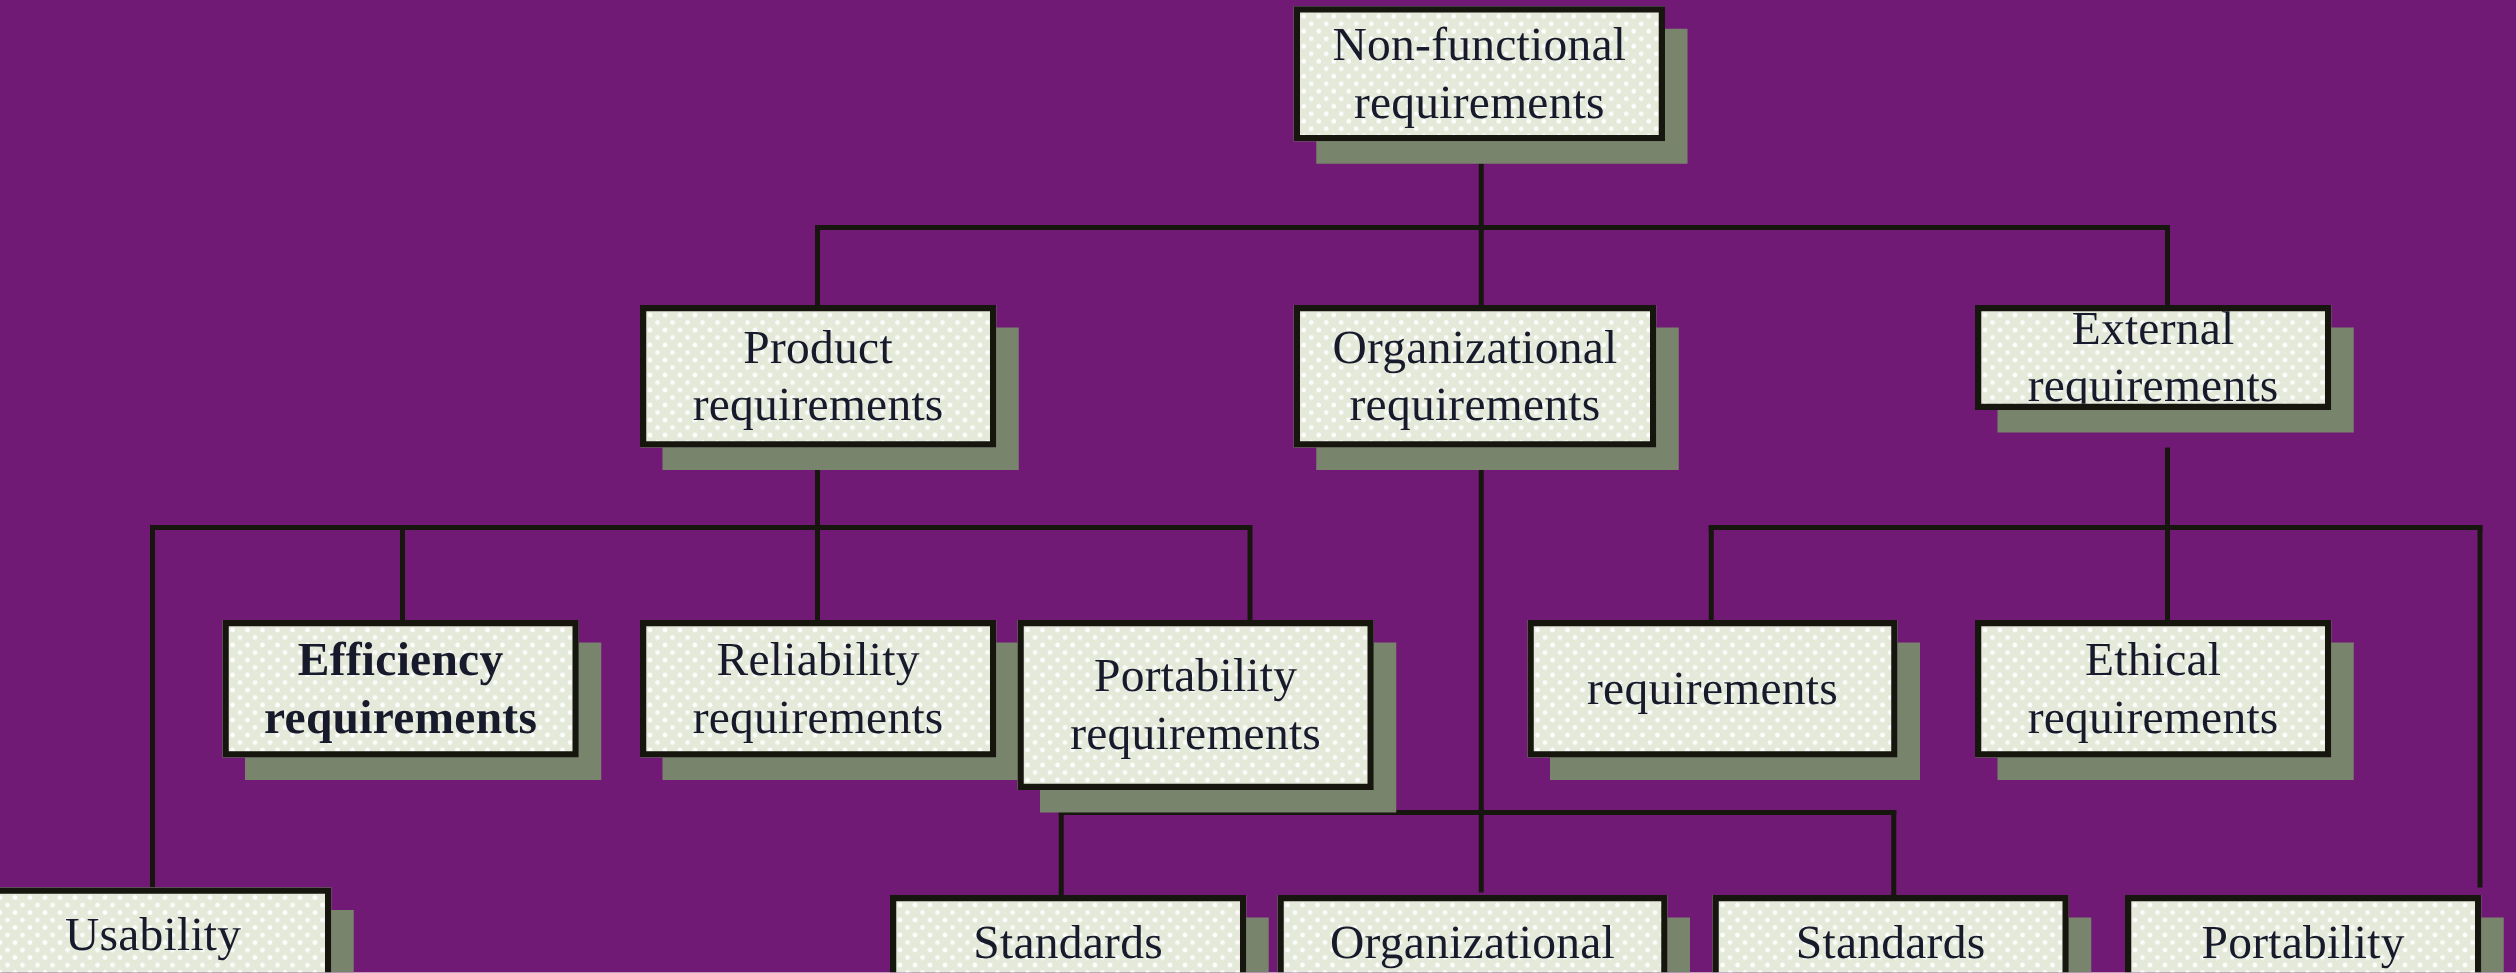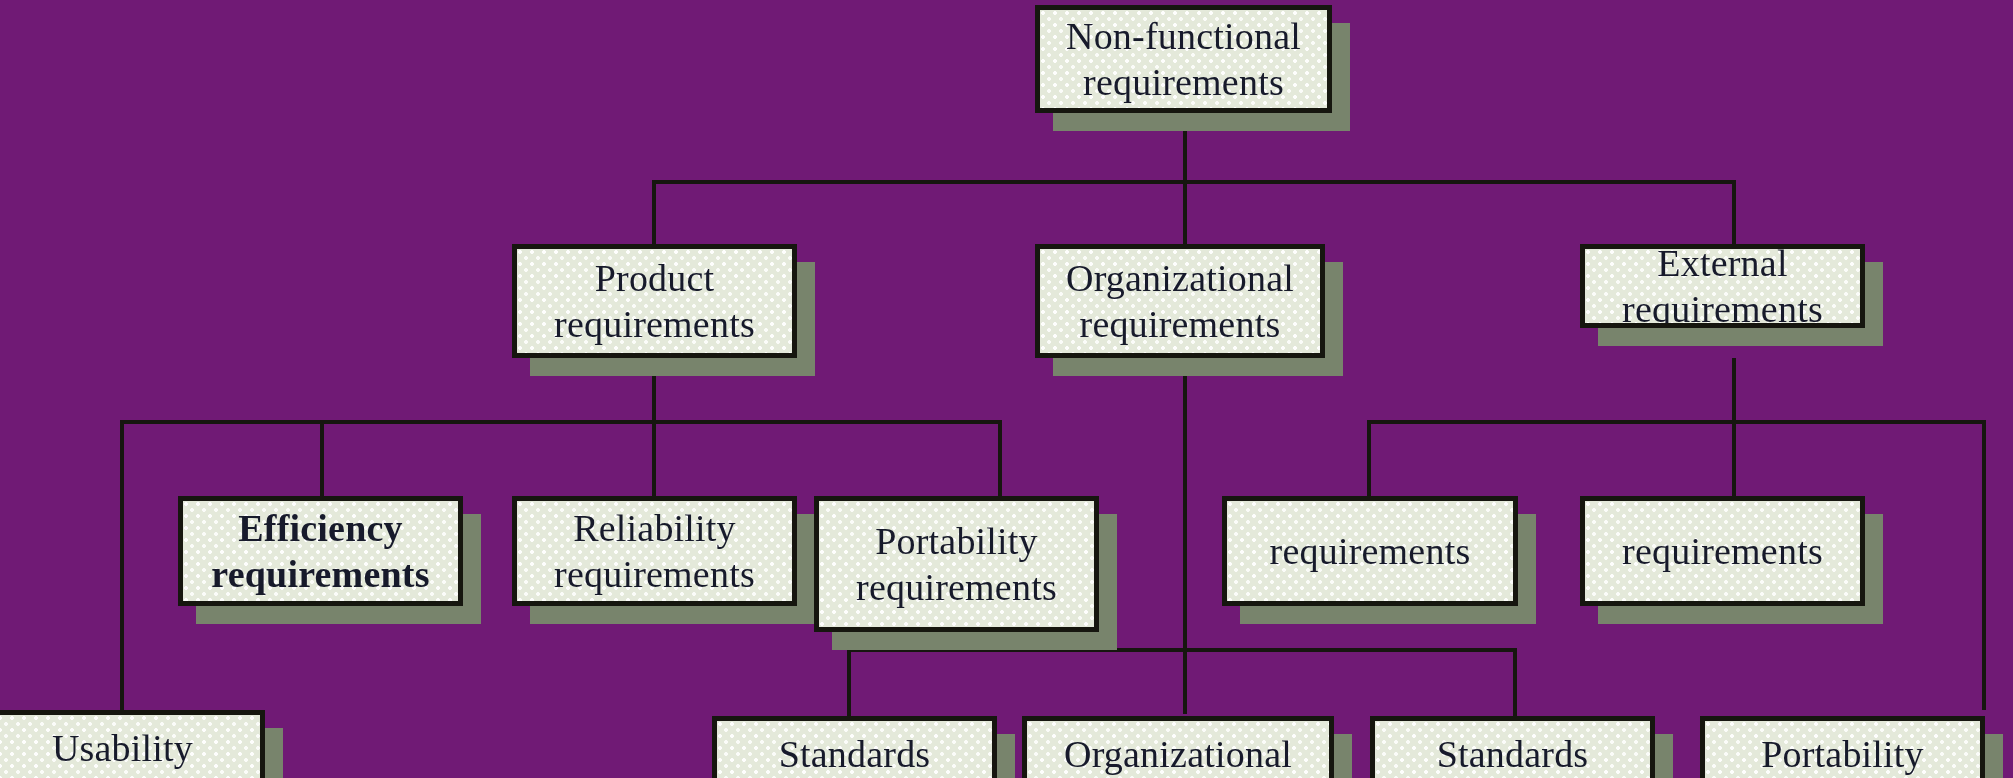--- a/index.html
+++ b/index.html
@@ -174,20 +174,21 @@
   <div class="node" style="left:1222px; top:496px; width:296px; height:110px;">
     <div class="shadow"></div>
     <div class="boxface">
       <span class="line">requirements</span>
     </div>
   </div>
 
   <div class="node" style="left:1580px; top:496px; width:285px; height:110px;">
     <div class="shadow"></div>
     <div class="boxface">
+      <span class="line">Ethical</span>
       <span class="line">requirements</span>
     </div>
   </div>
 
   <div class="node single" style="left:-20px; top:710px; width:285px; height:110px;">
     <div class="shadow"></div>
     <div class="boxface">
       <span class="line">Usability</span>
     </div>
   </div>

